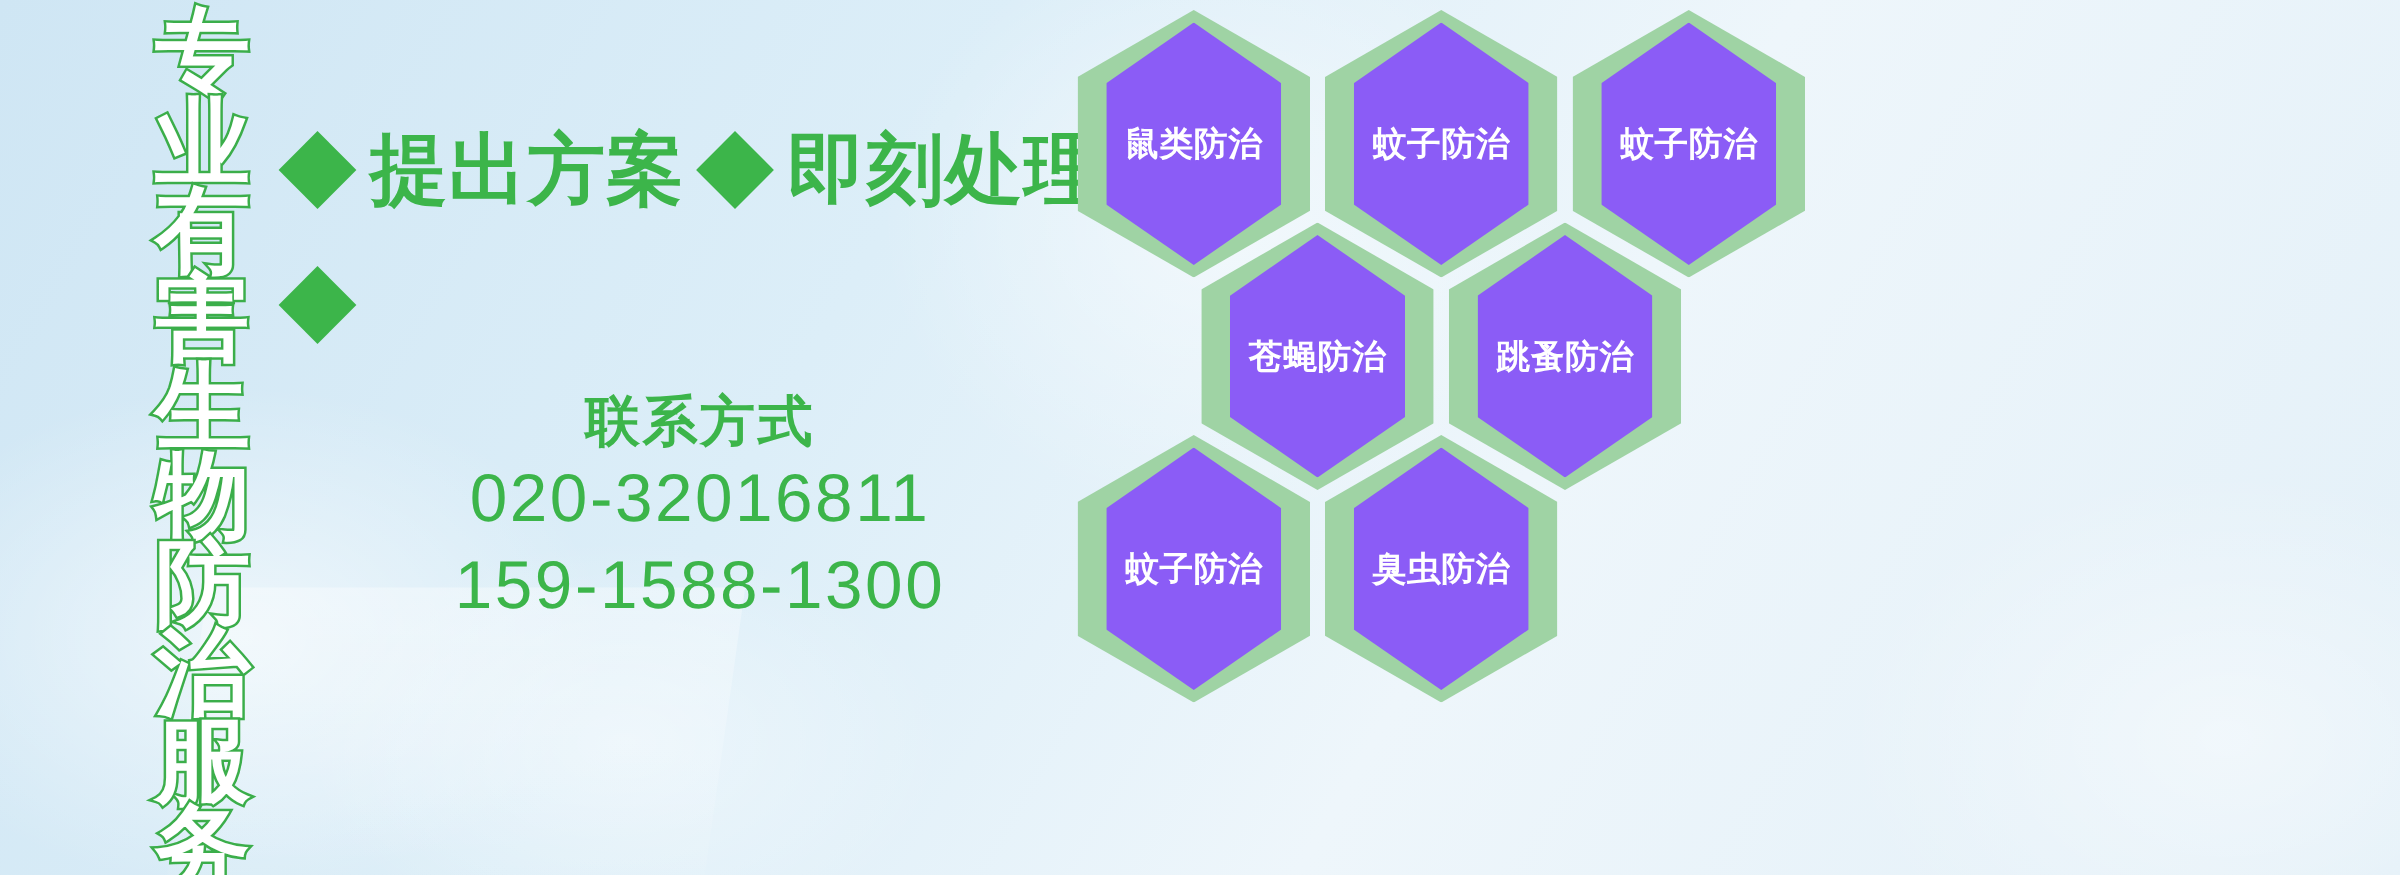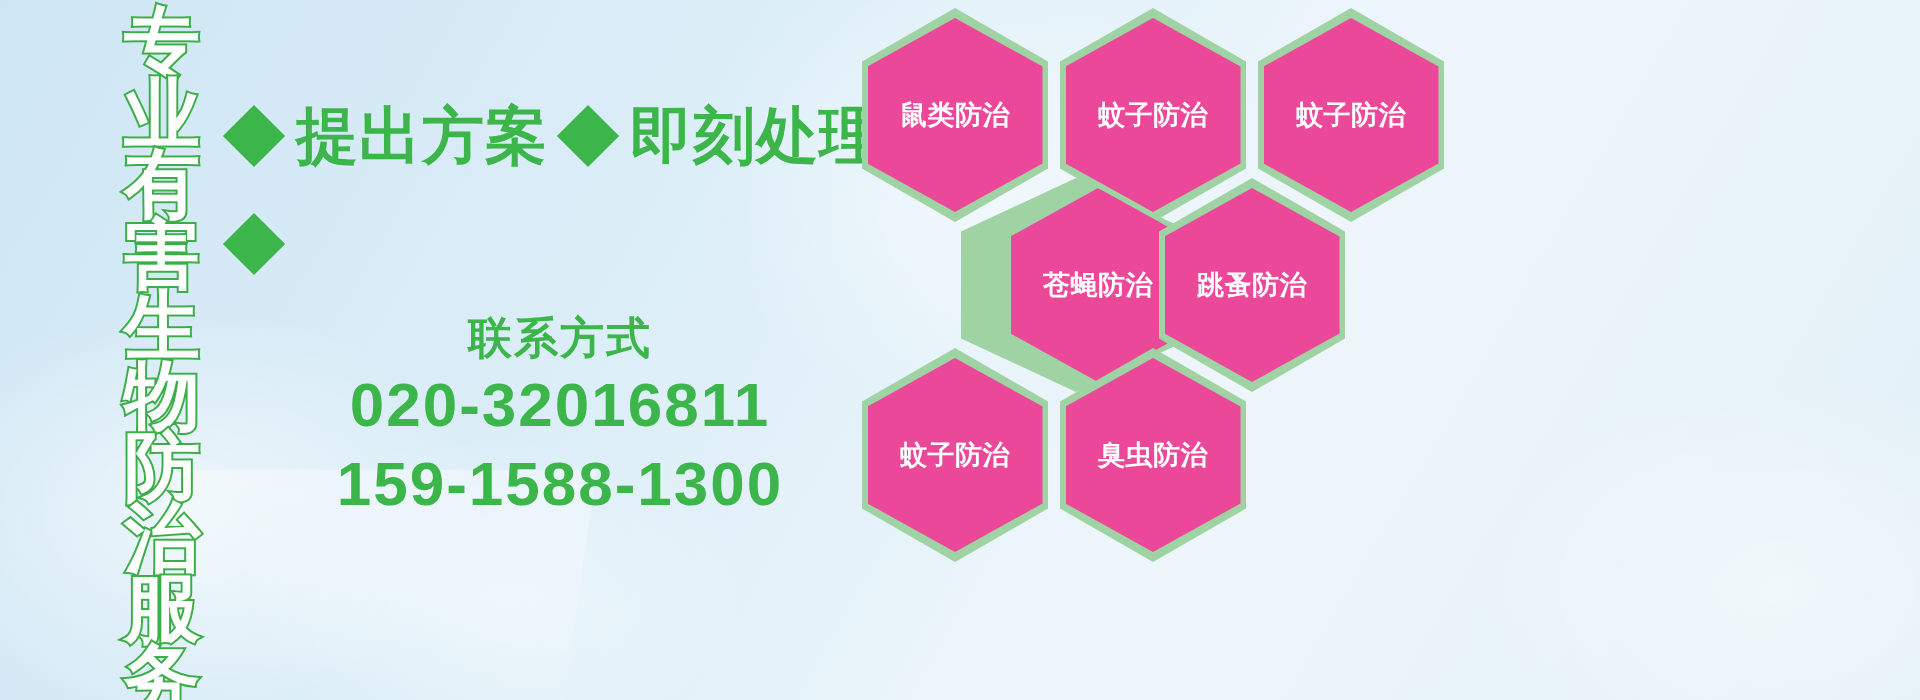--- a/index.html
+++ b/index.html
@@ -125,22 +125,22 @@
     color: #3cb54a;
   }
   #contact-title {
     font-size: 44px;
     font-weight: bold;
     letter-spacing: 2px;
     line-height: 1.25;
     font-family: "DejaVu Sans", "Liberation Sans", sans-serif;
   }
   .phone {
-    font-size: 62px;
-    font-weight: bold;
+    font-size: 54px;
+    font-weight: normal;
     letter-spacing: 2px;
     line-height: 1.28;
     font-family: "Liberation Sans", "DejaVu Sans", sans-serif;
   }
 
   
   #honeycomb {
     position: absolute;
     left: 862px;
     top: 0px;
@@ -151,23 +151,23 @@
     position: absolute;
     width: 186px;
     height: 214px;
     display: flex;
     align-items: center;
     justify-content: center;
     background: #9fd3a4;
     clip-path: polygon(50% 0%, 100% 25%, 100% 75%, 50% 100%, 0% 75%, 0% 25%);
   }
   .hex-inner {
-    width: 175px;
+    width: 140px;
     height: 194px;
-    background: #ec4899;
+    background: #8b5cf6;
     clip-path: polygon(50% 0%, 100% 25%, 100% 75%, 50% 100%, 0% 75%, 0% 25%);
     display: flex;
     align-items: center;
     justify-content: center;
   }
   .hex-label {
     color: #ffffff;
     font-size: 27px;
     font-weight: bold;
     letter-spacing: 0.5px;
@@ -234,21 +234,21 @@
       <div class="hex-inner">
         <span class="hex-label">蚊子防治</span>
       </div>
     </div>
     <div class="hex" style="left:396px; top:8px;">
       <div class="hex-inner">
         <span class="hex-label">蚊子防治</span>
       </div>
     </div>
 
-    <div class="hex" style="left:99px;  top:178px;padding-left:44px;">
+    <div class="hex" style="left:99px;  top:178px;">
       <div class="hex-inner">
         <span class="hex-label">苍蝇防治</span>
       </div>
     </div>
     <div class="hex" style="left:297px; top:178px;">
       <div class="hex-inner">
         <span class="hex-label">跳蚤防治</span>
       </div>
     </div>
 

